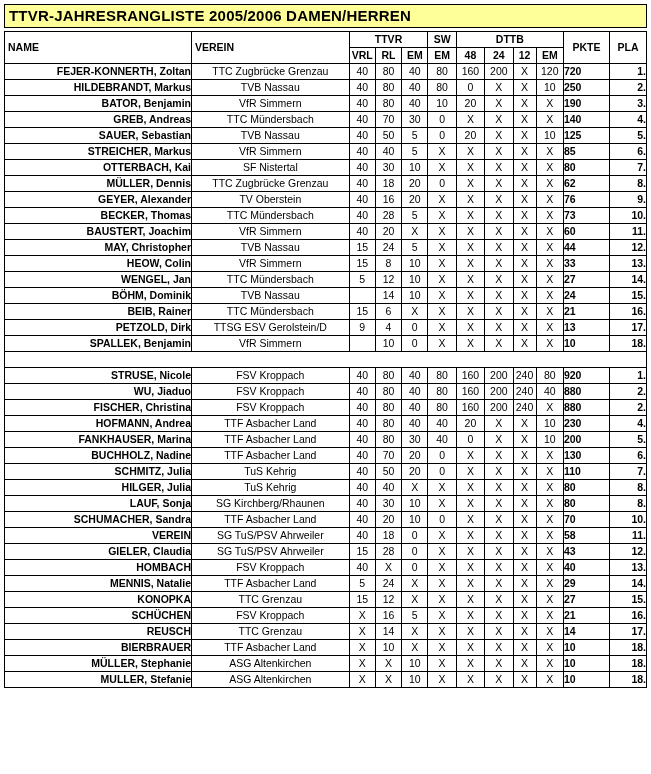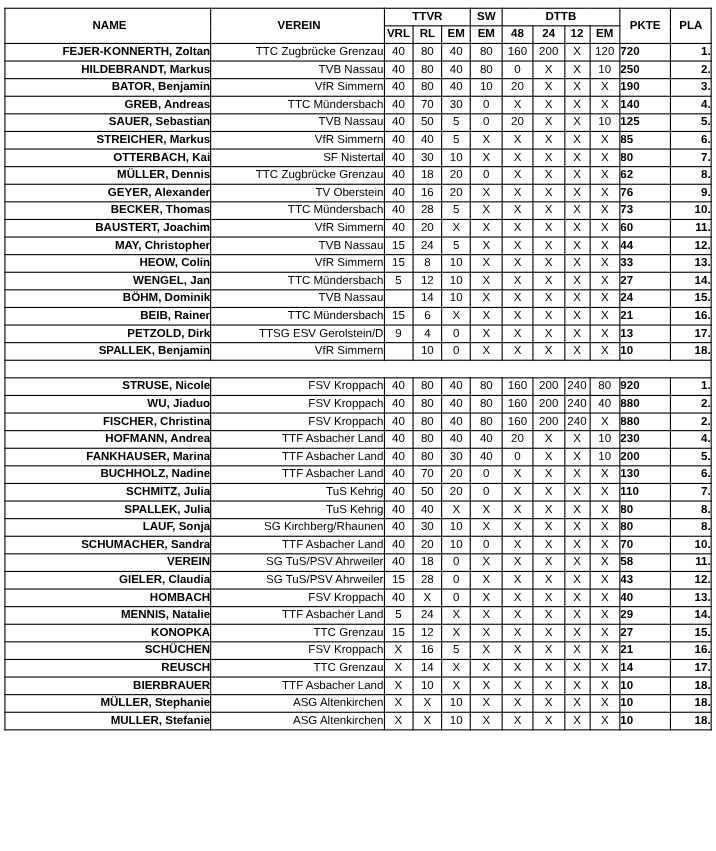--- a/index.html
+++ b/index.html
@@ -47,38 +47,38 @@
     overflow: hidden;
     white-space: nowrap;
   }
   
   .hdr {
     font-weight: bold;
     text-align: center;
     font-size: 11px;
   }
   .hdr.left {
-    text-align: center;
+    text-align: left;
     padding-left: 3px;
   }
   .hdr-sub {
     font-weight: bold;
     text-align: center;
     font-size: 10px;
     margin-top: 16px;
   }
   
   .c-name {
     font-weight: bold;
     text-align: right;
     padding-left: 3px;
     font-size: 11px;
   }
   .c-club {
-    text-align: right;
+    text-align: center;
     padding-left: 3px;
     font-size: 10px;
   }
   .c-num {
     text-align: center;
     font-size: 10px;
   }
   .c-pkte {
     text-align: left;
     padding-right: 4px;
@@ -97,20 +97,21 @@
     border-right: 1px solid #000000;
     border-top: 1px solid #000000;
     border-bottom: 1px solid #000000;
   }
 </style>
 </head>
 <body>
 
 <div class="page">
 
+  <div class="title-bar">TTVR-JAHRESRANGLISTE  2005/2006 DAMEN/HERREN</div>
 
   <table class="grid">
     <colgroup>
       <col style="width:178px">
       <col style="width:150px">
       <col style="width:25px">
       <col style="width:25px">
       <col style="width:25px">
       <col style="width:27px">
       <col style="width:27px">
@@ -489,21 +490,21 @@
           <td class="c-num">20</td>
           <td class="c-num">0</td>
           <td class="c-num">X</td>
           <td class="c-num">X</td>
           <td class="c-num">X</td>
           <td class="c-num">X</td>
           <td class="c-pkte">110</td>
           <td class="c-pla">7.</td>
         </tr>
         <tr>
-          <td class="c-name">SPALLEK, Julia</td>
+          <td class="c-name">HILGER, Julia</td>
           <td class="c-club">TuS Kehrig</td>
           <td class="c-num">40</td>
           <td class="c-num">40</td>
           <td class="c-num">X</td>
           <td class="c-num">X</td>
           <td class="c-num">X</td>
           <td class="c-num">X</td>
           <td class="c-num">X</td>
           <td class="c-num">X</td>
           <td class="c-pkte">80</td>

